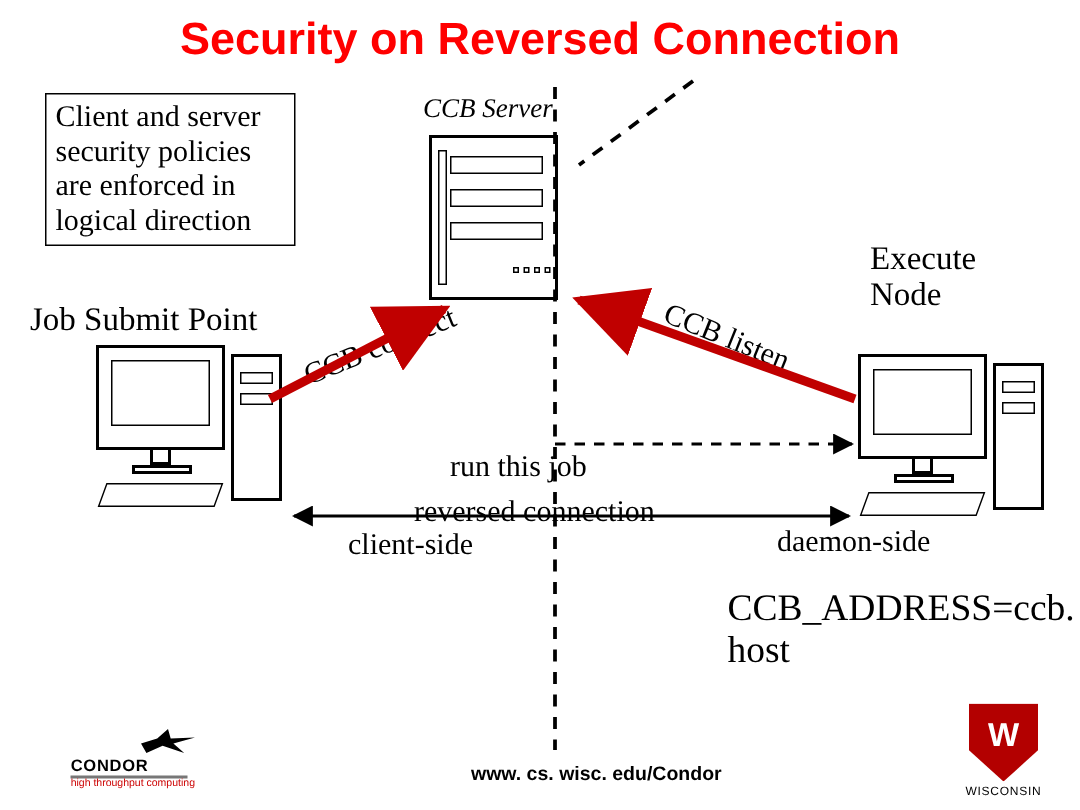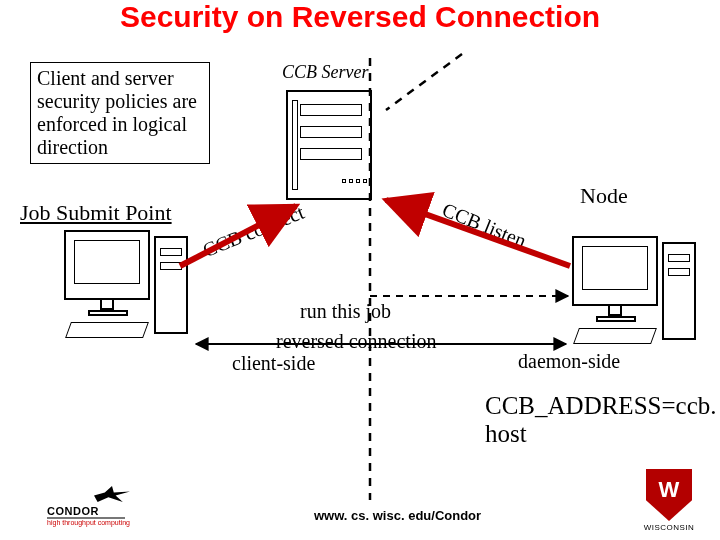--- a/index.html
+++ b/index.html
@@ -10,44 +10,44 @@
     font-family: "Times New Roman", serif;
     position: relative;
     overflow: hidden;
   }
   .title {
     text-align: center;
     font-size: 30px;
     font-weight: bold;
     color: #ff0000;
     font-family: "Comic Sans MS", cursive, sans-serif;
+    padding-top: 10px;
   }
   .box-note {
     position: absolute;
     left: 30px;
     top: 62px;
-    width: 180px;
+    width: 167px;
     border: 1px solid #000;
     padding: 4px 6px;
     font-size: 20px;
     line-height: 1.15;
   }
   .ccb-server-label {
     position: absolute;
     left: 282px;
     top: 62px;
     font-size: 18px;
     font-style: italic;
   }
   .job-submit-label {
     position: absolute;
     left: 20px;
     top: 200px;
     font-size: 22px;
-    text-decoration: underline;
   }
   .execute-node-label {
     position: absolute;
     left: 580px;
     top: 160px;
     font-size: 22px;
     line-height: 1.1;
   }
   .run-job {
     position: absolute;
@@ -181,21 +181,21 @@
 
 <div class="title">Security on Reversed Connection</div>
 
 <div class="box-note">
   <span>Client and server security policies are enforced in logical direction</span>
 </div>
 
 <div class="ccb-server-label">CCB Server</div>
 <div class="job-submit-label">Job Submit Point</div>
 <div class="execute-node-label">
-  <br>
+  <span>Execute</span><br>
   <span>Node</span>
 </div>
 
 <div class="server-rack">
   <div class="frame"></div>
   <div class="tall"></div>
   <div class="slot s1"></div>
   <div class="slot s2"></div>
   <div class="slot s3"></div>
   <div class="led"><span></span><span></span><span></span><span></span></div>

